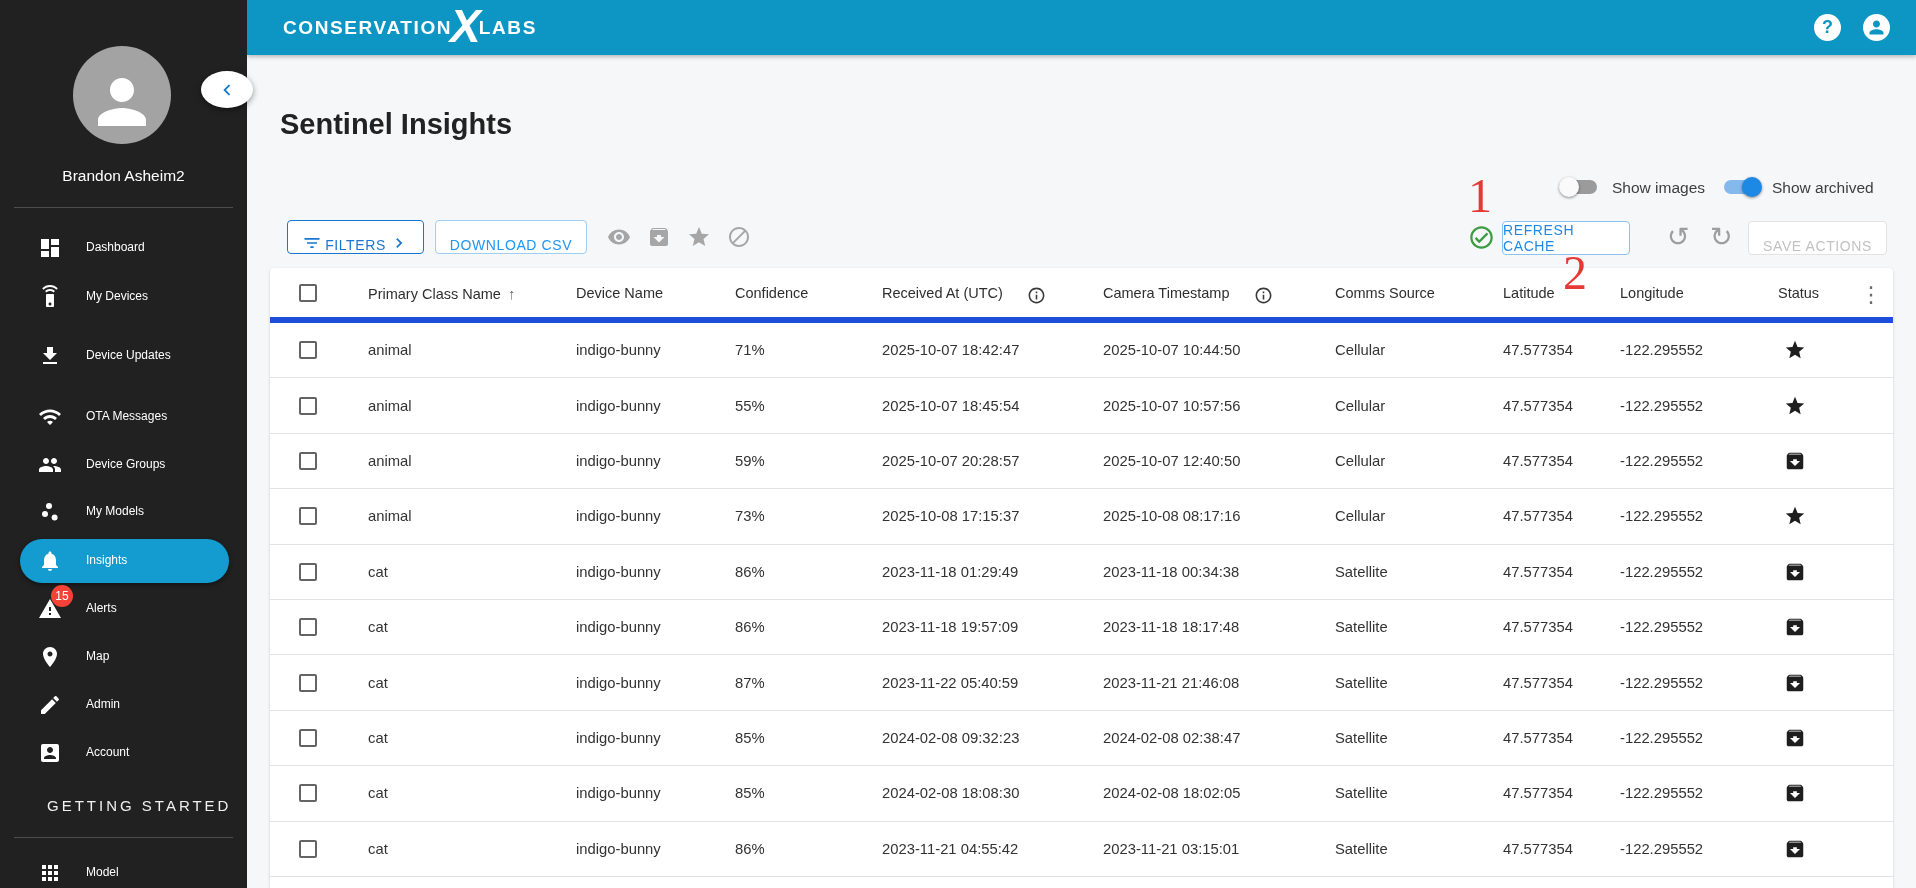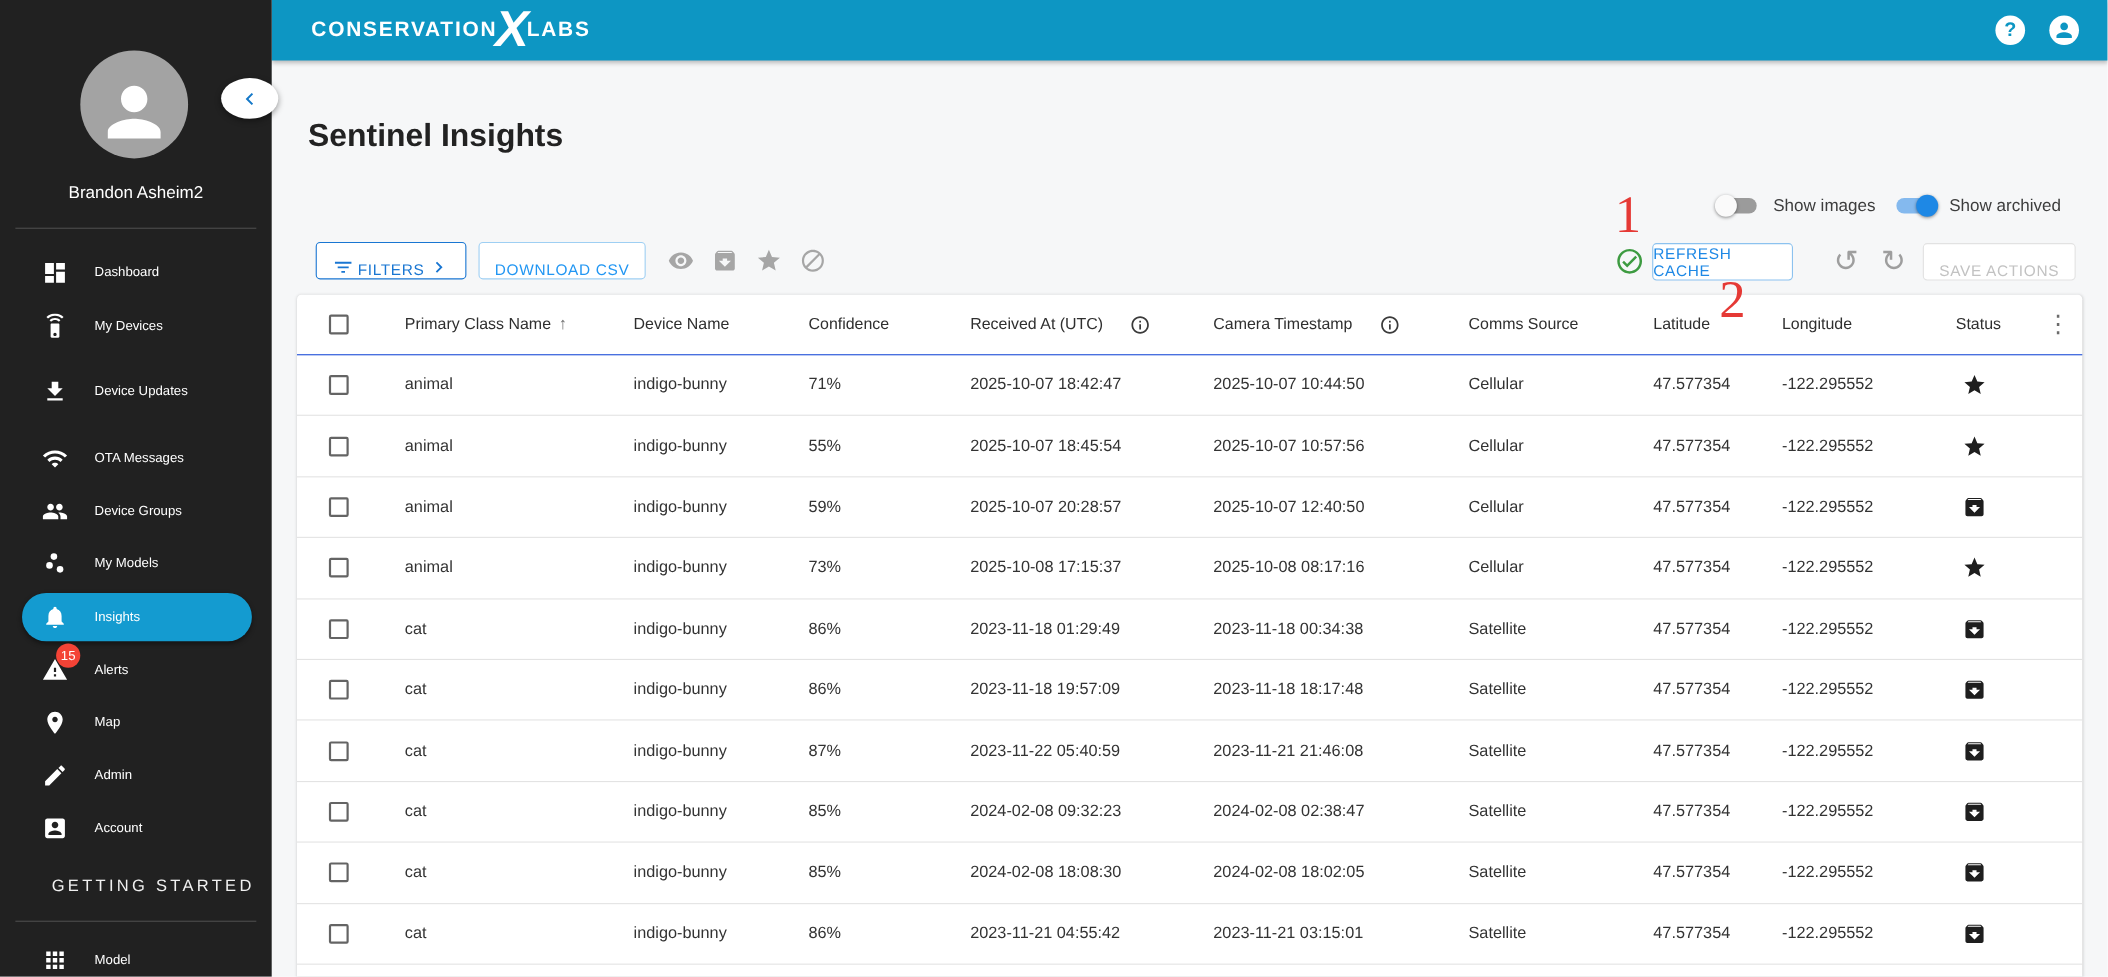--- a/index.html
+++ b/index.html
@@ -70,21 +70,21 @@
   .tool-ico svg{width:24px;height:24px;fill:#a6a6a6}
   #ico-eye{left:607px}#ico-arch{left:647px}#ico-star{left:687px}#ico-block{left:727px}
   #ico-check{left:1468px;top:224px}
   #ico-check svg{width:27px;height:27px;fill:#3d9b41}
   .spin-ico{position:absolute;top:221px;font-size:27px;color:#9e9e9e;cursor:pointer;z-index:2;line-height:32px}
   #ico-undo{left:1667px}#ico-redo{left:1710px}
 
   
   .card{position:absolute;left:270px;top:268px;width:1623px;height:620px;background:#fff;
     border-radius:4px 4px 0 0;box-shadow:0 1px 3px rgba(0,0,0,.18);z-index:1}
-  .thead{position:relative;height:55px;border-bottom:1px solid #1d4ed8}
+  .thead{position:relative;height:55px;border-bottom:6px solid #1d4ed8}
   .hcell{position:absolute;top:50%;transform:translateY(-50%);font-size:14.5px;color:#2f2f2f;font-weight:500;
     white-space:nowrap;cursor:pointer}
   .sort-arrow{color:#6f6f6f;font-size:15px;margin-left:7px}
   .info-ico{position:absolute;top:18px;width:19px;height:19px;cursor:pointer}
   .info-ico svg{width:19px;height:19px;fill:#3a3a3a}
   #info1{left:757px}#info2{left:984px}
   .dots-ico{position:absolute;left:1590px;top:14px;font-size:22px;color:#6b6b6b;cursor:pointer;line-height:26px}
   .cb{position:absolute;left:29px;top:50%;margin-top:-9px;width:18px;height:18px;border:2px solid #646464;
     border-radius:2px;background:#fff;cursor:pointer}
   .trow{position:relative;height:55.4px;border-bottom:1px solid #e3e3e3}

